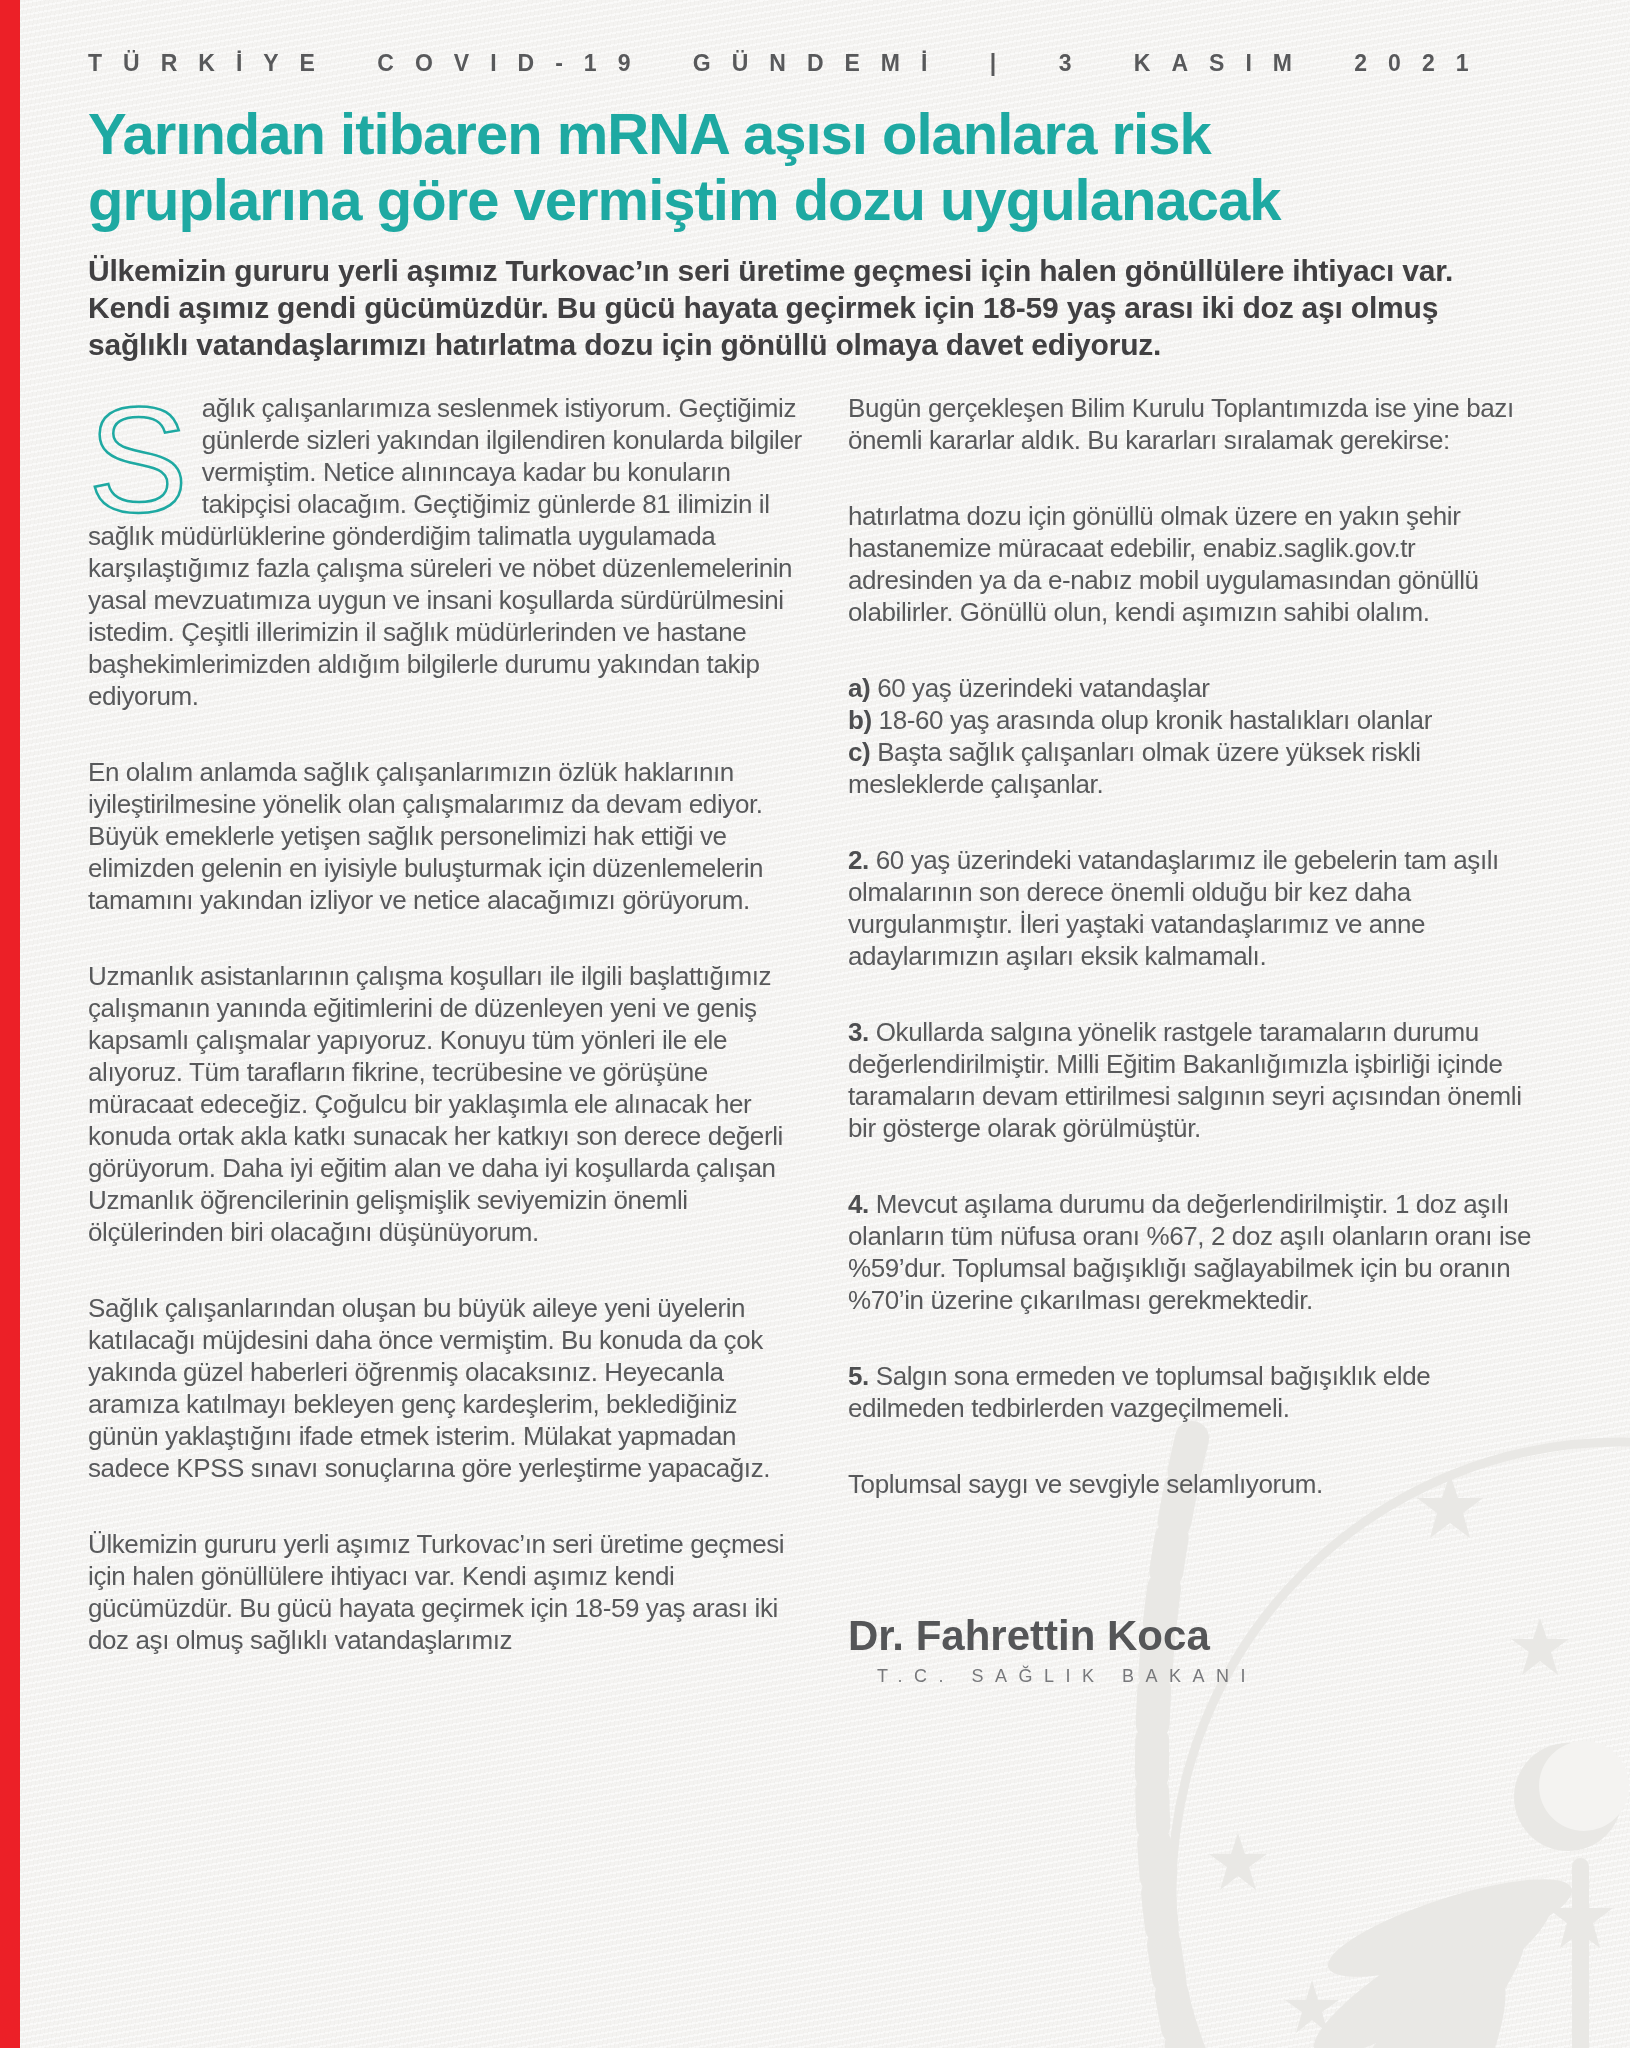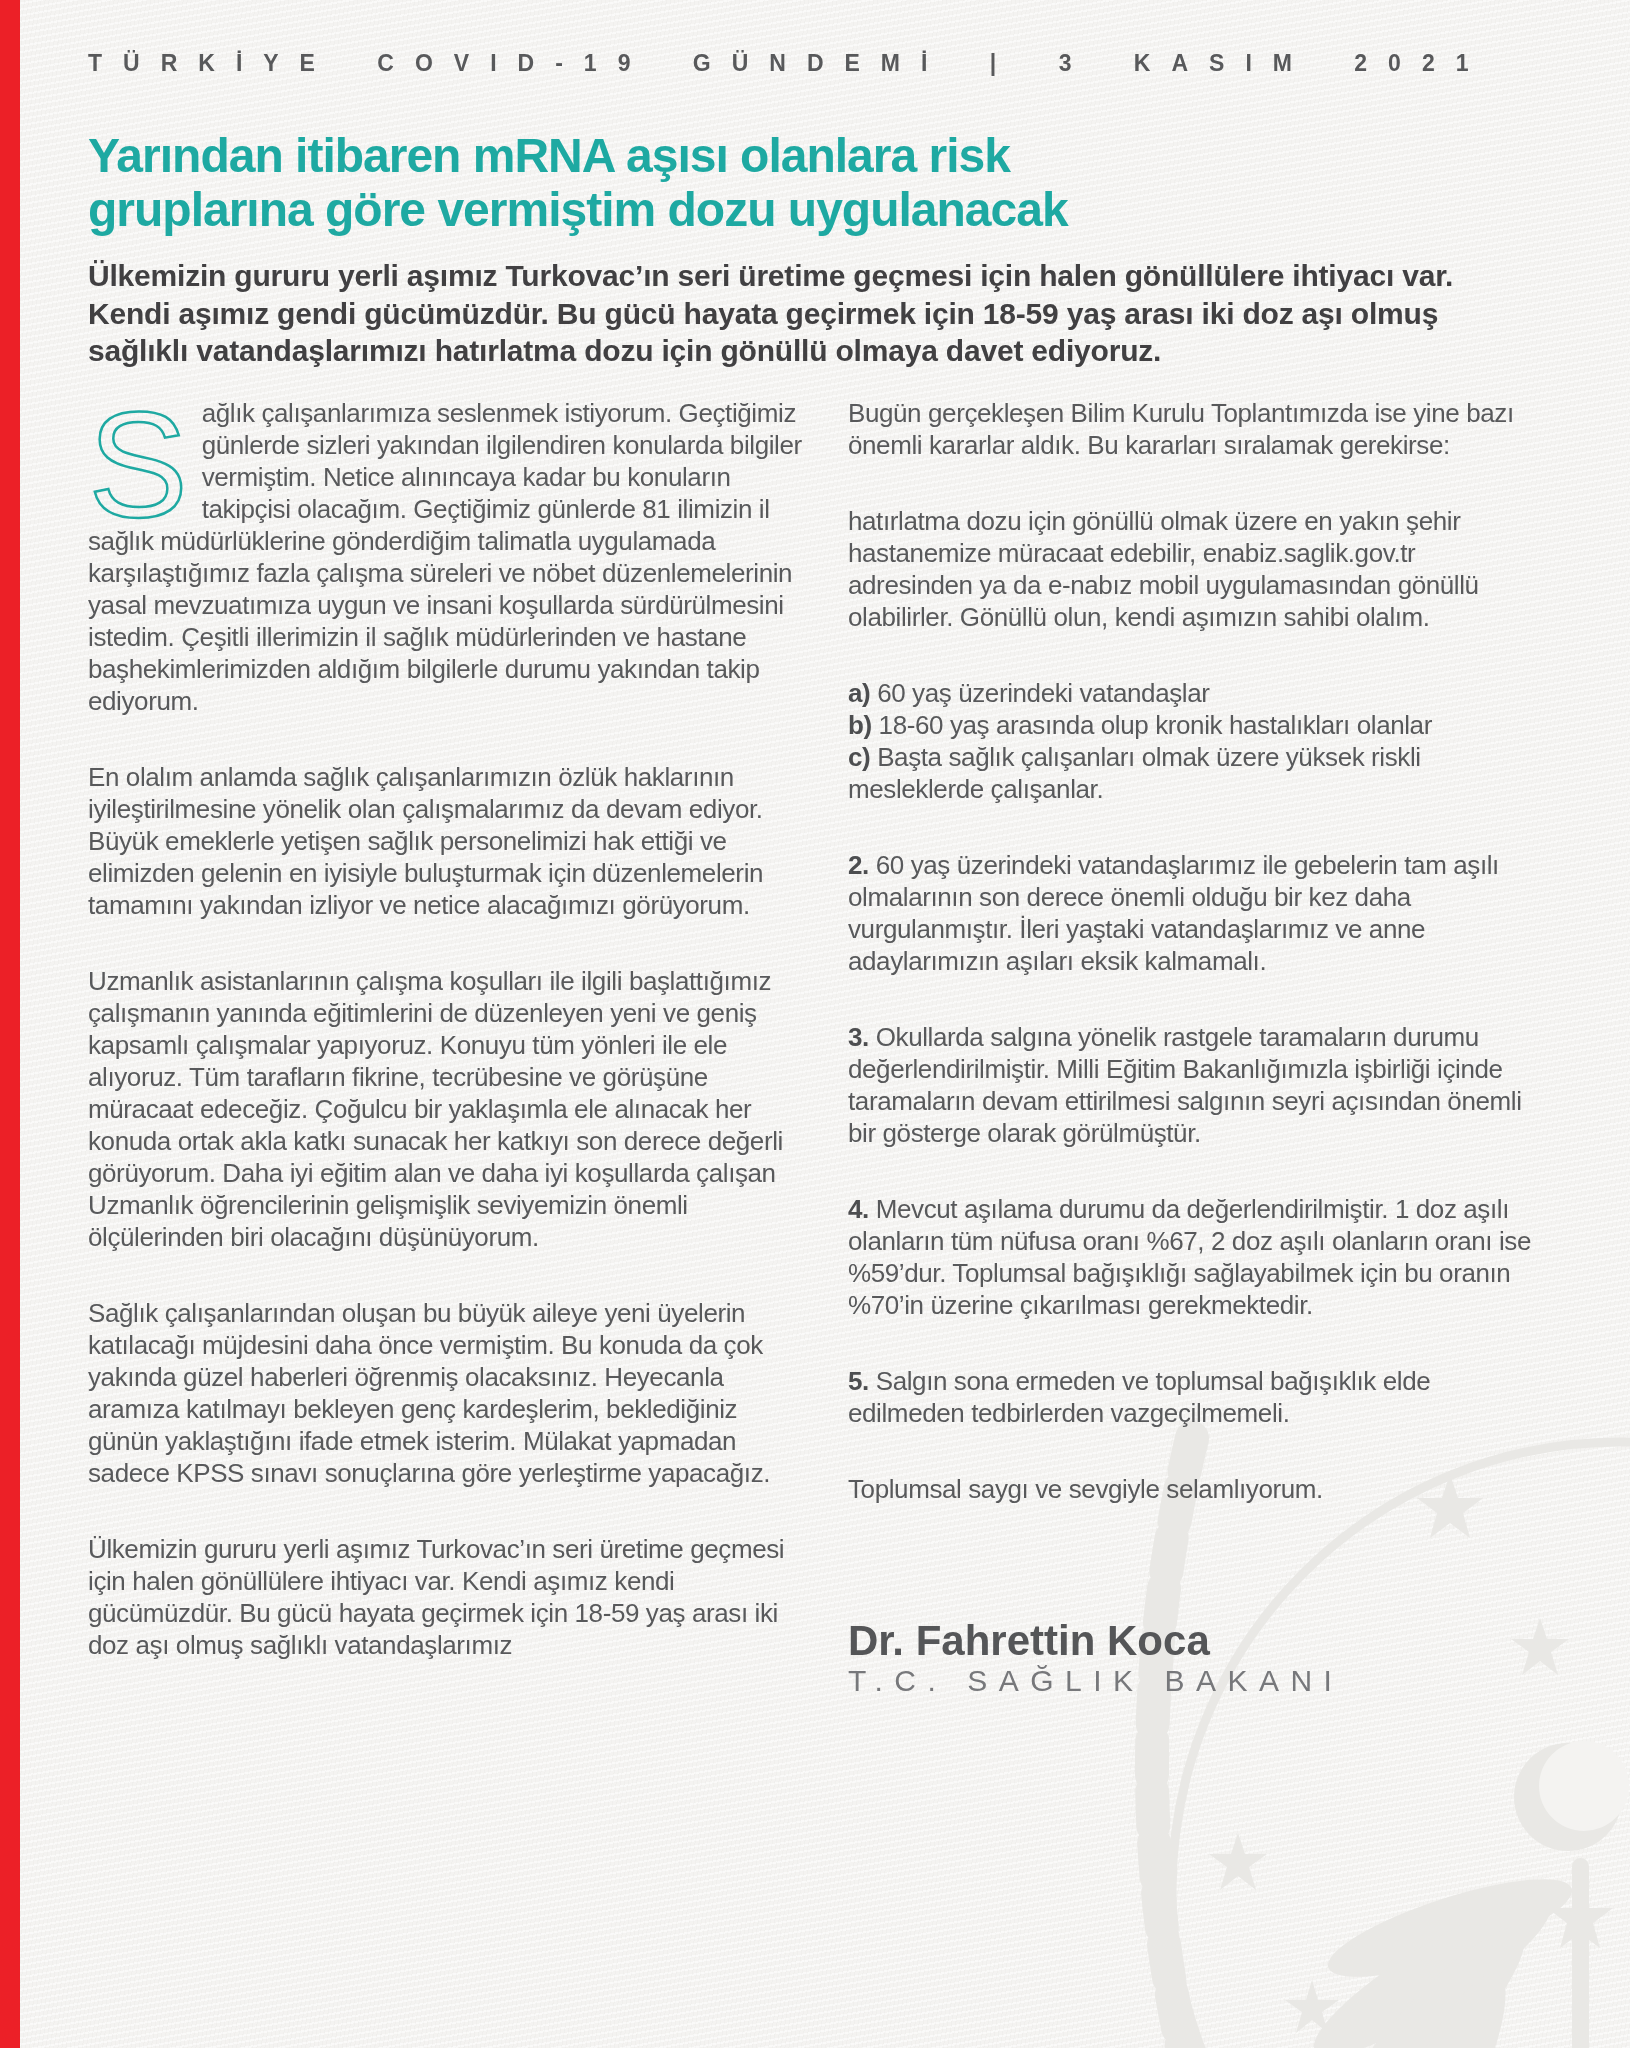--- a/index.html
+++ b/index.html
@@ -20,23 +20,23 @@
   .stripe{
     position:absolute;left:0;top:0;width:20px;height:2048px;
     background:#ec2027;z-index:3;
   }
   .kicker{
     position:relative;z-index:2;
     font-size:23px;font-weight:bold;color:#58595b;
     letter-spacing:21px;word-spacing:14px;white-space:nowrap;
   }
   .headline{
-    position:relative;z-index:2;margin-top:52px;
+    position:relative;z-index:2;margin-top:24px;
     color:#1ea9a2;font-weight:bold;
-    font-size:48px;line-height:1.13;letter-spacing:-1px;
+    font-size:58px;line-height:1.13;letter-spacing:-1px;
   }
   .standfirst{
     position:relative;z-index:2;margin-top:20px;width:1455px;
     font-size:30px;font-weight:bold;line-height:1.24;color:#414042;
     letter-spacing:-0.2px;
   }
   .columns{
     position:relative;z-index:2;margin-top:28px;
     display:flex;gap:38px;align-items:flex-start;
   }
@@ -52,21 +52,21 @@
     margin:10px 14px 0 0;
     color:#1ea9a2;
     -webkit-text-fill-color:transparent;
     -webkit-text-stroke:2.5px #1ea9a2;
   }
   .signature{margin-top:120px;}
   .sig-name{
     font-size:42px;font-weight:bold;color:#555658;letter-spacing:0;
   }
   .sig-title{
-    margin-top:8px;font-size:30px;color:#77787b;letter-spacing:11.5px;white-space:nowrap;
+    margin-top:8px;font-size:18px;color:#77787b;letter-spacing:11.5px;white-space:nowrap;margin-left:29px;
   }
   .watermark{
     position:absolute;right:-170px;bottom:-250px;width:820px;height:980px;
     z-index:1;pointer-events:none;
   }
 </style>
 </head>
 <body>
 
 <div class="page">

